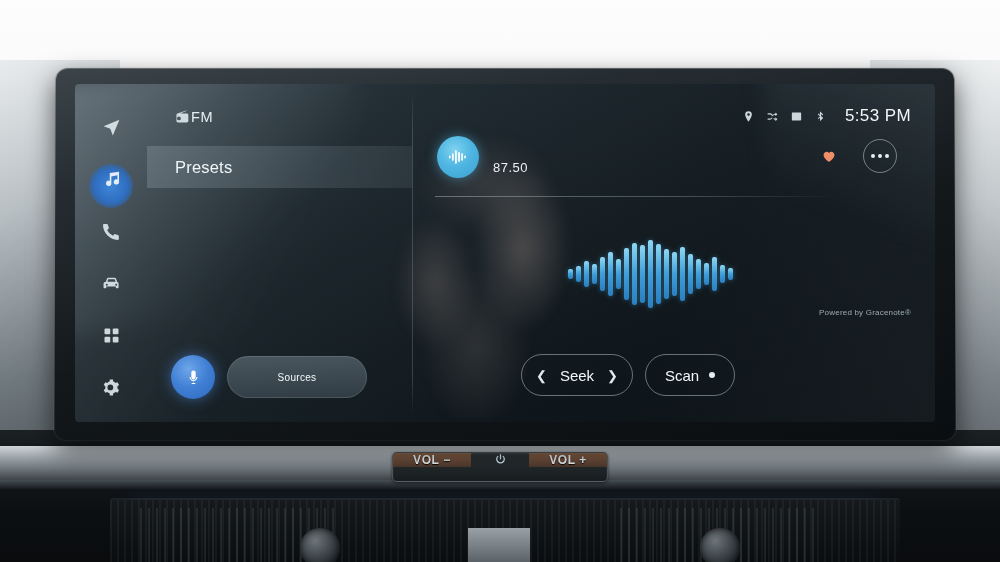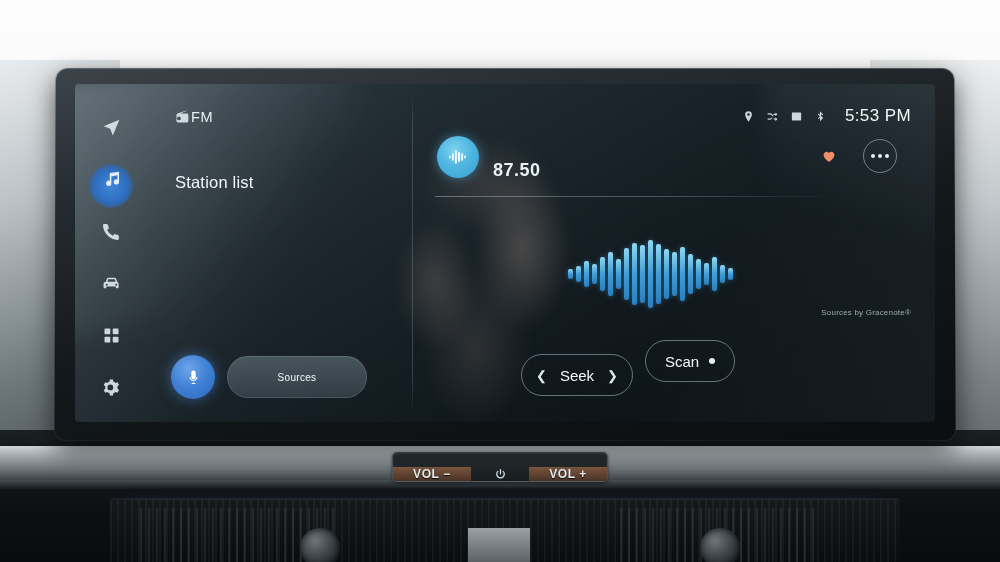--- a/index.html
+++ b/index.html
@@ -65,21 +65,21 @@
   }
   .vent-knob{
     position:absolute; width:40px; height:40px; border-radius:50%;
     background:radial-gradient(circle at 38% 32%,#6d757a,#242a2e 70%);
     box-shadow:inset 0 0 6px rgba(0,0,0,.7);
   }
 
   
   .vol-panel {
     position:absolute; left:392px; top:452px; width:216px; height:30px;
-    display:flex; align-items:flex-end;
+    display:flex; align-items:flex-start;
     background:linear-gradient(180deg,#2b3134 0%,#171c1f 100%);
     border-radius:5px;
     border:1px solid rgba(160,172,180,.38);
     box-shadow:inset 0 1px 2px rgba(255,255,255,.12), 0 1px 3px rgba(0,0,0,.6);
     overflow:hidden;
   }
   .vol-btn {
     flex:1; display:flex; align-items:center; justify-content:center;
     font-size:12px; font-weight:700; letter-spacing:.6px; color:#e7edf1;
     text-shadow:0 1px 1px rgba(0,0,0,.9);
@@ -212,21 +212,21 @@
   .station-row { position:absolute; left:24px; top:52px; right:20px; height:52px; }
   .station-badge {
     position:absolute; left:0; top:0; width:42px; height:42px; border-radius:50%;
     background:radial-gradient(circle at 42% 34%, #7fd3ef 0%, #4fb6e2 45%, #3a9fd0 100%);
     display:flex; align-items:center; justify-content:center;
     box-shadow:0 0 12px rgba(90,190,235,.5);
   }
   .station-badge svg { width:24px; height:24px; fill:#ffffff; }
   .freq {
     position:absolute; left:56px; top:24px;
-    font-size:18px; color:#e9f1f6; letter-spacing:.5px;font-weight:bold;
+    font-size:13px; color:#e9f1f6; letter-spacing:.5px;
   }
   .heart {
     position:absolute; right:78px; top:12px; width:16px; height:16px;
   }
   .heart svg { width:16px; height:16px; fill:#ef8f68; }
   .more-btn {
     position:absolute; right:18px; top:3px; width:34px; height:34px; border-radius:50%;
     border:1px solid rgba(205,220,230,.50);
     display:flex; align-items:center; justify-content:center; gap:3px;
   }
@@ -255,21 +255,21 @@
 
   
   .seek-btn {
     position:absolute; left:108px; top:270px; width:112px; height:42px;
     border-radius:21px; border:1px solid rgba(198,214,224,.48);
     display:flex; align-items:center; justify-content:center; gap:13px;
     font-size:15px; color:#f2f7fa;
   }
   .chev { font-size:13px; color:#dfe9ef; }
   .scan-btn {
-    position:absolute; left:232px; top:256px; width:90px; height:42px;
+    position:absolute; left:232px; top:270px; width:90px; height:42px;
     border-radius:21px; border:1px solid rgba(198,214,224,.48);
     display:flex; align-items:center; justify-content:center; gap:10px;
     font-size:15px; color:#f2f7fa;
   }
   .scan-dot { width:6px; height:6px; border-radius:50%; background:#e4edf2; display:block; }
 
   
   #screen, #ui { filter:blur(.35px); }
 </style>
 </head>
@@ -364,22 +364,22 @@
     <div class="menu-col">
 
       <div class="fm-head">
         <svg viewBox="0 0 24 24">
           <path d="M17.8 2.6 8.1 6.6h9.7c1.2 0 2.2 1 2.2 2.2v9.2c0 1.2-1 2.2-2.2 2.2H4.4c-1.2 0-2.2-1-2.2-2.2V8.8c0-1 .7-1.9 1.6-2.1L17 2.1zM5.9 11.2a2.9 2.9 0 1 0 0 5.8 2.9 2.9 0 0 0 0-5.8m9.3.4h2.6v1.6h-2.6zm0 3.2h2.6v1.6h-2.6z"></path>
         </svg>
         <span class="fm-label">FM</span>
       </div>
 
       <div class="menu-list">
+        <div class="menu-row selected">Presets</div>
         <div class="menu-gap"></div>
-        <div class="menu-row">Station list</div>
         <div class="menu-gap"></div>
       </div>
 
       <div class="mic-btn">
         <svg viewBox="0 0 24 24">
           <path d="M12 14.4a3.1 3.1 0 0 0 3.1-3.1V5.1a3.1 3.1 0 1 0-6.2 0v6.2a3.1 3.1 0 0 0 3.1 3.1m5.6-3.1c0 3-2.4 5.5-5.4 5.8v2.6h2.3v1.6H9.5v-1.6h2.3v-2.6c-3-.3-5.4-2.8-5.4-5.8h1.6a4 4 0 0 0 8 0z"></path>
         </svg>
       </div>
 
       <div class="sources-btn">Sources</div>
@@ -450,21 +450,21 @@
           <span style="height: 44px;"></span>
           <span style="height: 54px;"></span>
           <span style="height: 40px;"></span>
           <span style="height: 30px;"></span>
           <span style="height: 22px;"></span>
           <span style="height: 34px;"></span>
           <span style="height: 18px;"></span>
           <span style="height: 12px;"></span>
         </div>
 
-      <div class="gracenote">Sources by Gracenote®</div>
+      <div class="gracenote">Powered by Gracenote®</div>
 
       <div class="seek-btn">
         <span class="chev">❮</span>
         <span>Seek</span>
         <span class="chev">❯</span>
       </div>
 
       <div class="scan-btn">
         <span>Scan</span>
         <i class="scan-dot"></i>

